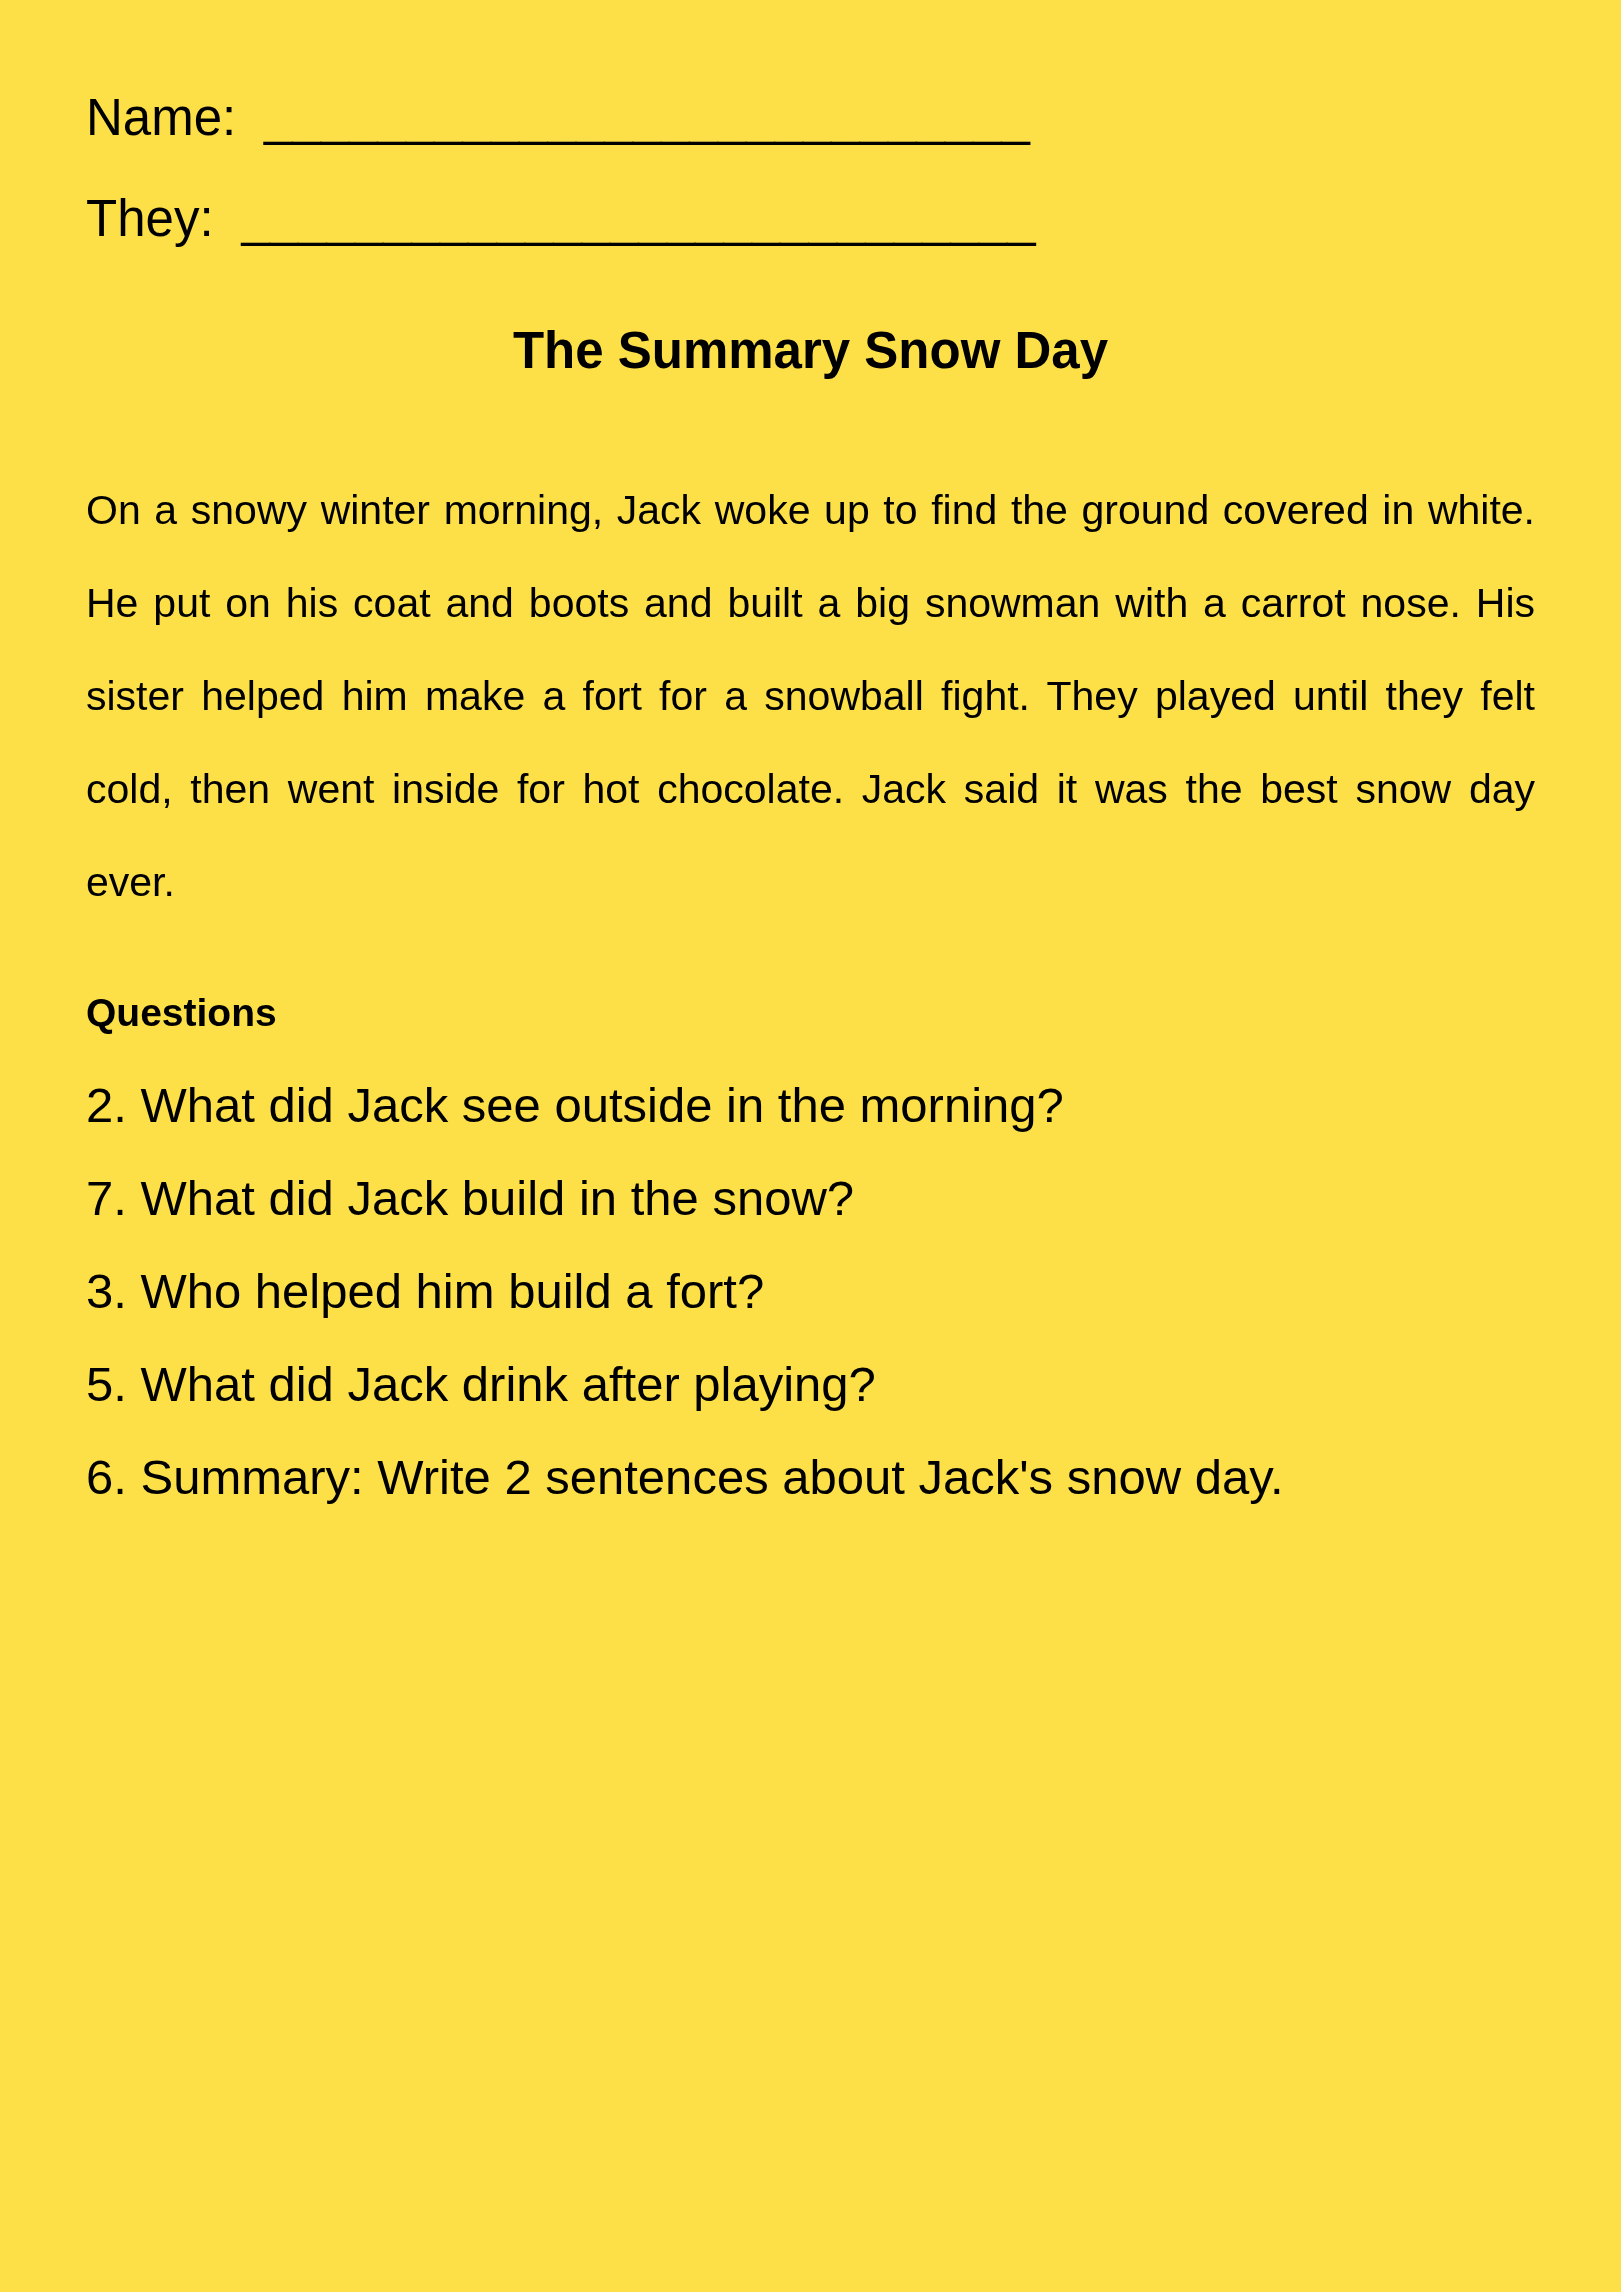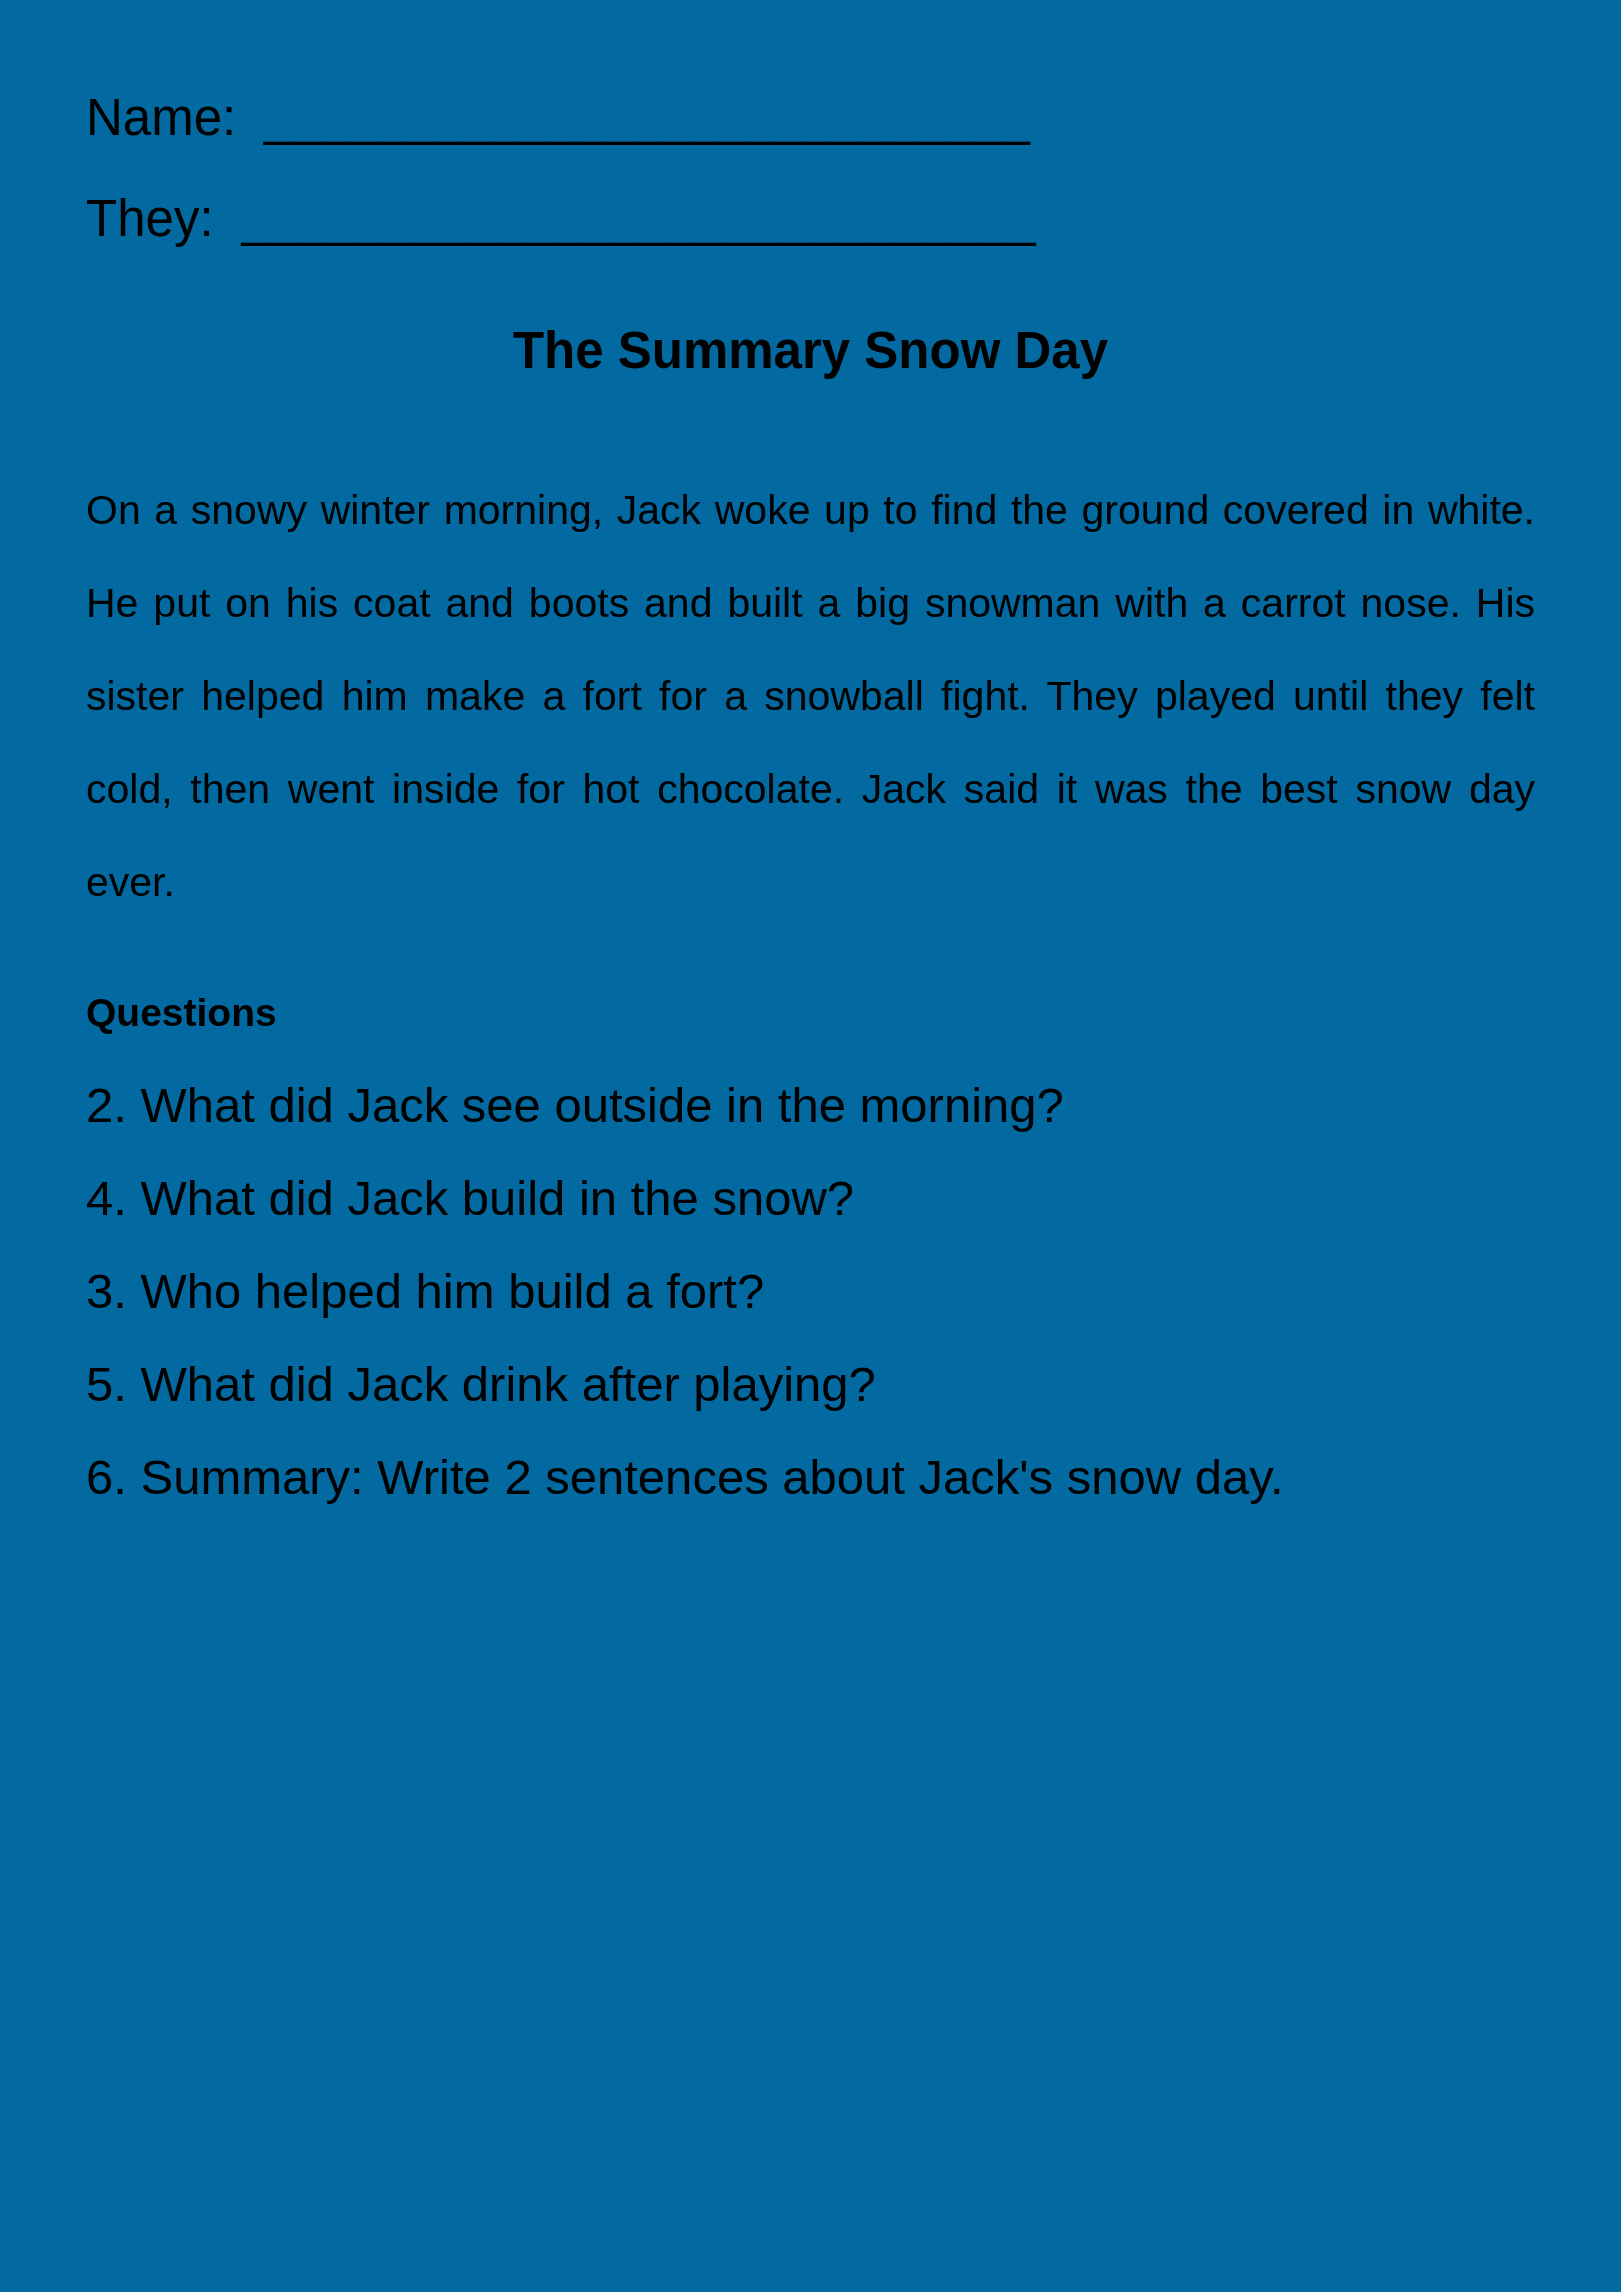--- a/index.html
+++ b/index.html
@@ -4,21 +4,21 @@
 <style>
   html, body {
     margin: 0;
     padding: 0;
     background: #ffffff;
   }
   .page {
     position: relative;
     width: 1621px;
     height: 2293px;
-    background: #0369a1;
+    background: #fde047;
     color: #000000;
     font-family: "Liberation Sans", "DejaVu Sans", sans-serif;
     overflow: hidden;
     box-sizing: border-box;
   }
   .inner {
     padding: 92px 86px 0 86px;
     box-sizing: border-box;
   }
   .field-row {
@@ -83,21 +83,21 @@
     </div>
 
     <div class="doc-title">The Summary Snow Day</div>
 
     <div class="story">On a snowy winter morning, Jack woke up to find the ground covered in white. He put on his coat and boots and built a big snowman with a carrot nose. His sister helped him make a fort for a snowball fight. They played until they felt cold, then went inside for hot chocolate. Jack said it was the best snow day ever.</div>
 
     <div class="questions-heading">Questions</div>
 
     <ul class="questions-list">
       <li class="question-item">2. What did Jack see outside in the morning?</li>
-      <li class="question-item">4. What did Jack build in the snow?</li>
+      <li class="question-item">7. What did Jack build in the snow?</li>
       <li class="question-item">3. Who helped him build a fort?</li>
       <li class="question-item">5. What did Jack drink after playing?</li>
       <li class="question-item">6. Summary: Write 2 sentences about Jack's snow day.</li>
     </ul>
 
   </div>
 </div>
 
 
 </body></html>

